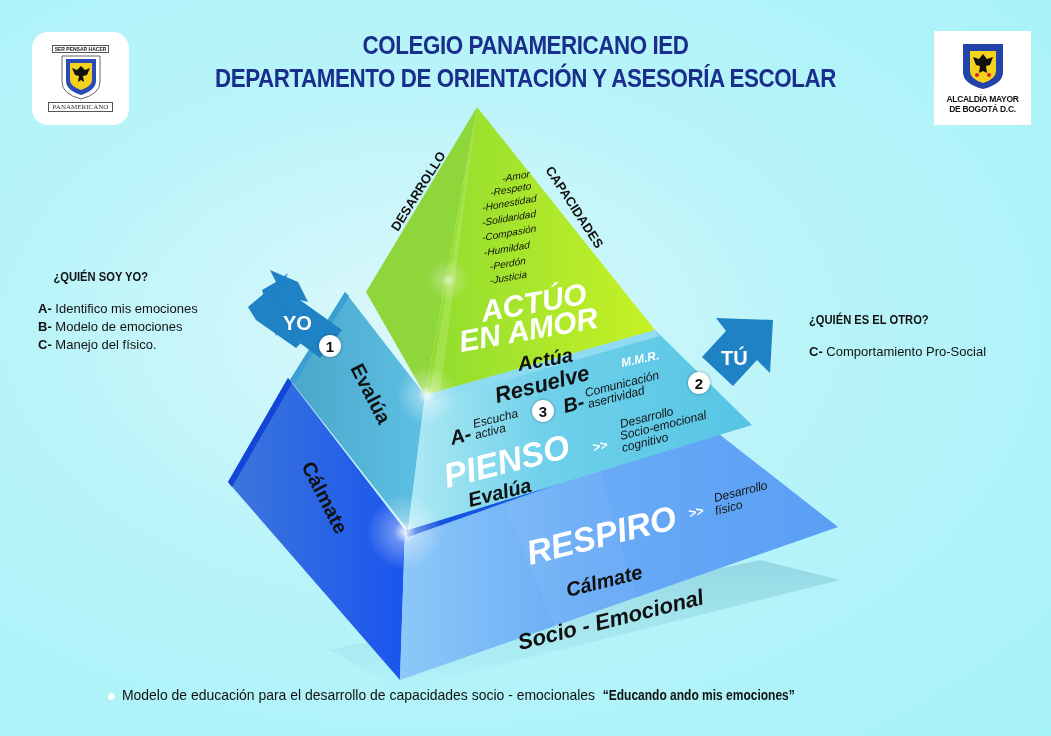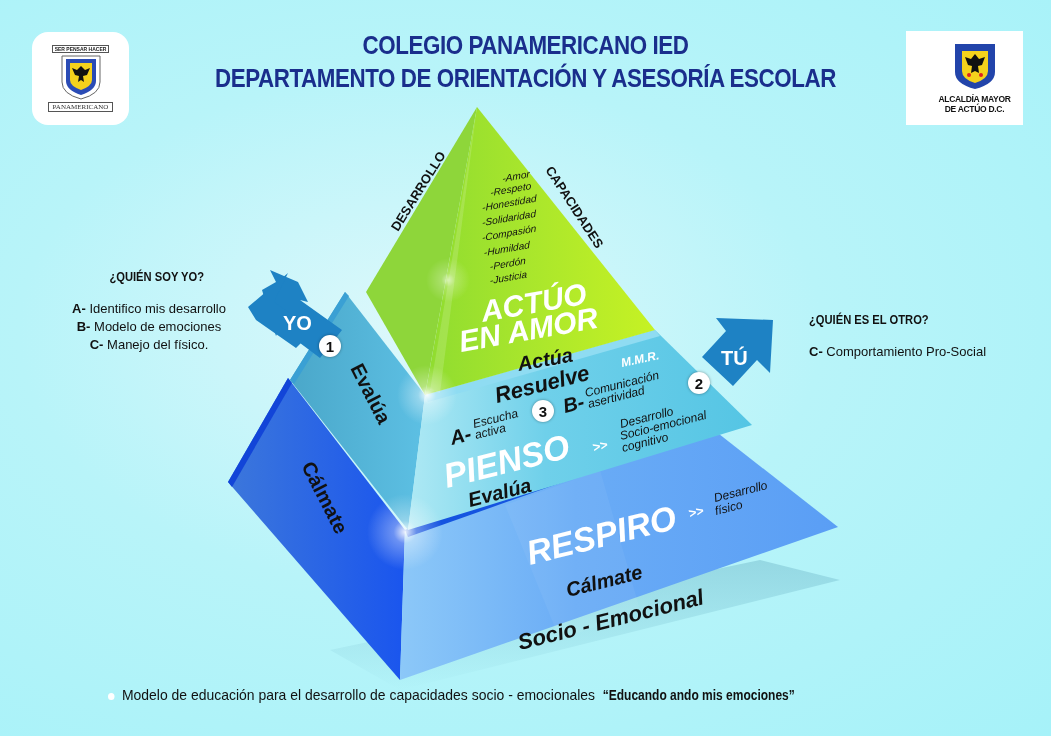--- a/index.html
+++ b/index.html
@@ -42,30 +42,30 @@
   <div style="font-size:5px;font-weight:bold;color:#222;border:1px solid #555;padding:0 2px;margin-bottom:1px;">SER PENSAR HACER</div>
   <svg width="44" height="46" viewBox="0 0 44 46">
     <path d="M3 2 H41 V28 Q41 40 22 45 Q3 40 3 28 Z" fill="#fff" stroke="#666" stroke-width="1"></path>
     <path d="M7 5 H37 V27 Q37 36 22 41 Q7 36 7 27 Z" fill="#2a4bb5"></path>
     <path d="M11 9 H33 V26 Q33 32 22 36 Q11 32 11 26 Z" fill="#f5d21c"></path>
     <path d="M22 12 L26 16 L31 14 L28 21 L24 22 L25 28 L22 26 L19 28 L20 22 L16 21 L13 14 L18 16 Z" fill="#111"></path>
   </svg>
   <div style="font-size:7px;font-family:'Liberation Serif',serif;color:#333;border:1px solid #555;padding:0 4px;margin-top:2px;">PANAMERICANO</div>
 </div>
 
-<div class="logo-box" style="left:906px;top:31px;width:97px;height:94px;padding-left:20px;">
+<div class="logo-box" style="left:934px;top:31px;width:97px;height:94px;">
   <svg width="44" height="48" viewBox="0 0 44 48">
     <path d="M2 2 H42 V30 Q42 42 22 47 Q2 42 2 30 Z" fill="#2244aa"></path>
     <path d="M9 9 H35 V29 Q35 37 22 41 Q9 37 9 29 Z" fill="#f5d21c"></path>
     <path d="M22 12 L26 17 L32 15 L29 23 L25 24 L26 31 L22 29 L18 31 L19 24 L15 23 L12 15 L18 17 Z" fill="#111"></path>
     <circle cx="16" cy="33" r="2" fill="#d22"></circle>
       <circle cx="28" cy="33" r="2" fill="#d22"></circle>
   </svg>
   <div style="font-size:8.5px;font-weight:bold;color:#111;margin-top:4px;letter-spacing:-0.3px;">ALCALDÍA MAYOR</div>
-  <div style="font-size:8.5px;font-weight:bold;color:#111;letter-spacing:-0.3px;">DE ACTÚO D.C.</div>
+  <div style="font-size:8.5px;font-weight:bold;color:#111;letter-spacing:-0.3px;">DE BOGOTÁ D.C.</div>
 </div>
 
 <div class="title" style="top:30px;font-size:26px;">COLEGIO PANAMERICANO IED</div>
 <div class="title" style="top:63px;font-size:26px;">DEPARTAMENTO DE ORIENTACIÓN Y ASESORÍA ESCOLAR</div>
 
 <svg class="abs" style="left:0;top:0;" width="1051" height="736" viewBox="0 0 1051 736">
   <defs>
     <linearGradient id="gTopFront" x1="0" y1="0" x2="1" y2="0">
       <stop offset="0" stop-color="#8fdc30"></stop>
         <stop offset="0.45" stop-color="#a9e62c"></stop>
@@ -175,24 +175,24 @@
   <g>
     <polygon points="702,357 726,331 716,318 773,320 770,373 757,360 733,386" fill="#1e82c4"></polygon>
   </g>
   <text x="721" y="365" font-size="20" font-weight="bold" fill="#fff">TÚ</text>
 </svg>
 
 <div class="num-circle" style="left:319px;top:335px;">1</div>
 <div class="num-circle" style="left:688px;top:372px;">2</div>
 <div class="num-circle" style="left:532px;top:400px;">3</div>
 
-<div class="side-text" style="left:44px;top:268px;width:210px;text-align:center;">
+<div class="side-text" style="left:38px;top:268px;width:210px;text-align:left;">
   <div><span class="side-heading" style="transform-origin:right;">¿QUIÉN SOY YO?</span></div>
   <div style="height:14px;"></div>
-  <div><span class="bold">A-</span> <span>Identifico mis desarrollo</span></div>
+  <div><span class="bold">A-</span> <span>Identifico mis emociones</span></div>
   <div><span class="bold">B-</span> <span>Modelo de emociones</span></div>
   <div><span class="bold">C-</span> <span>Manejo del físico.</span></div>
 </div>
 
 <div class="side-text" style="left:781px;top:311px;width:250px;margin-left:28px;">
   <div><span class="side-heading">¿QUIÉN ES EL OTRO?</span></div>
   <div style="height:14px;"></div>
   <div><span class="bold">C-</span> <span>Comportamiento Pro-Social</span></div>
 </div>
 

